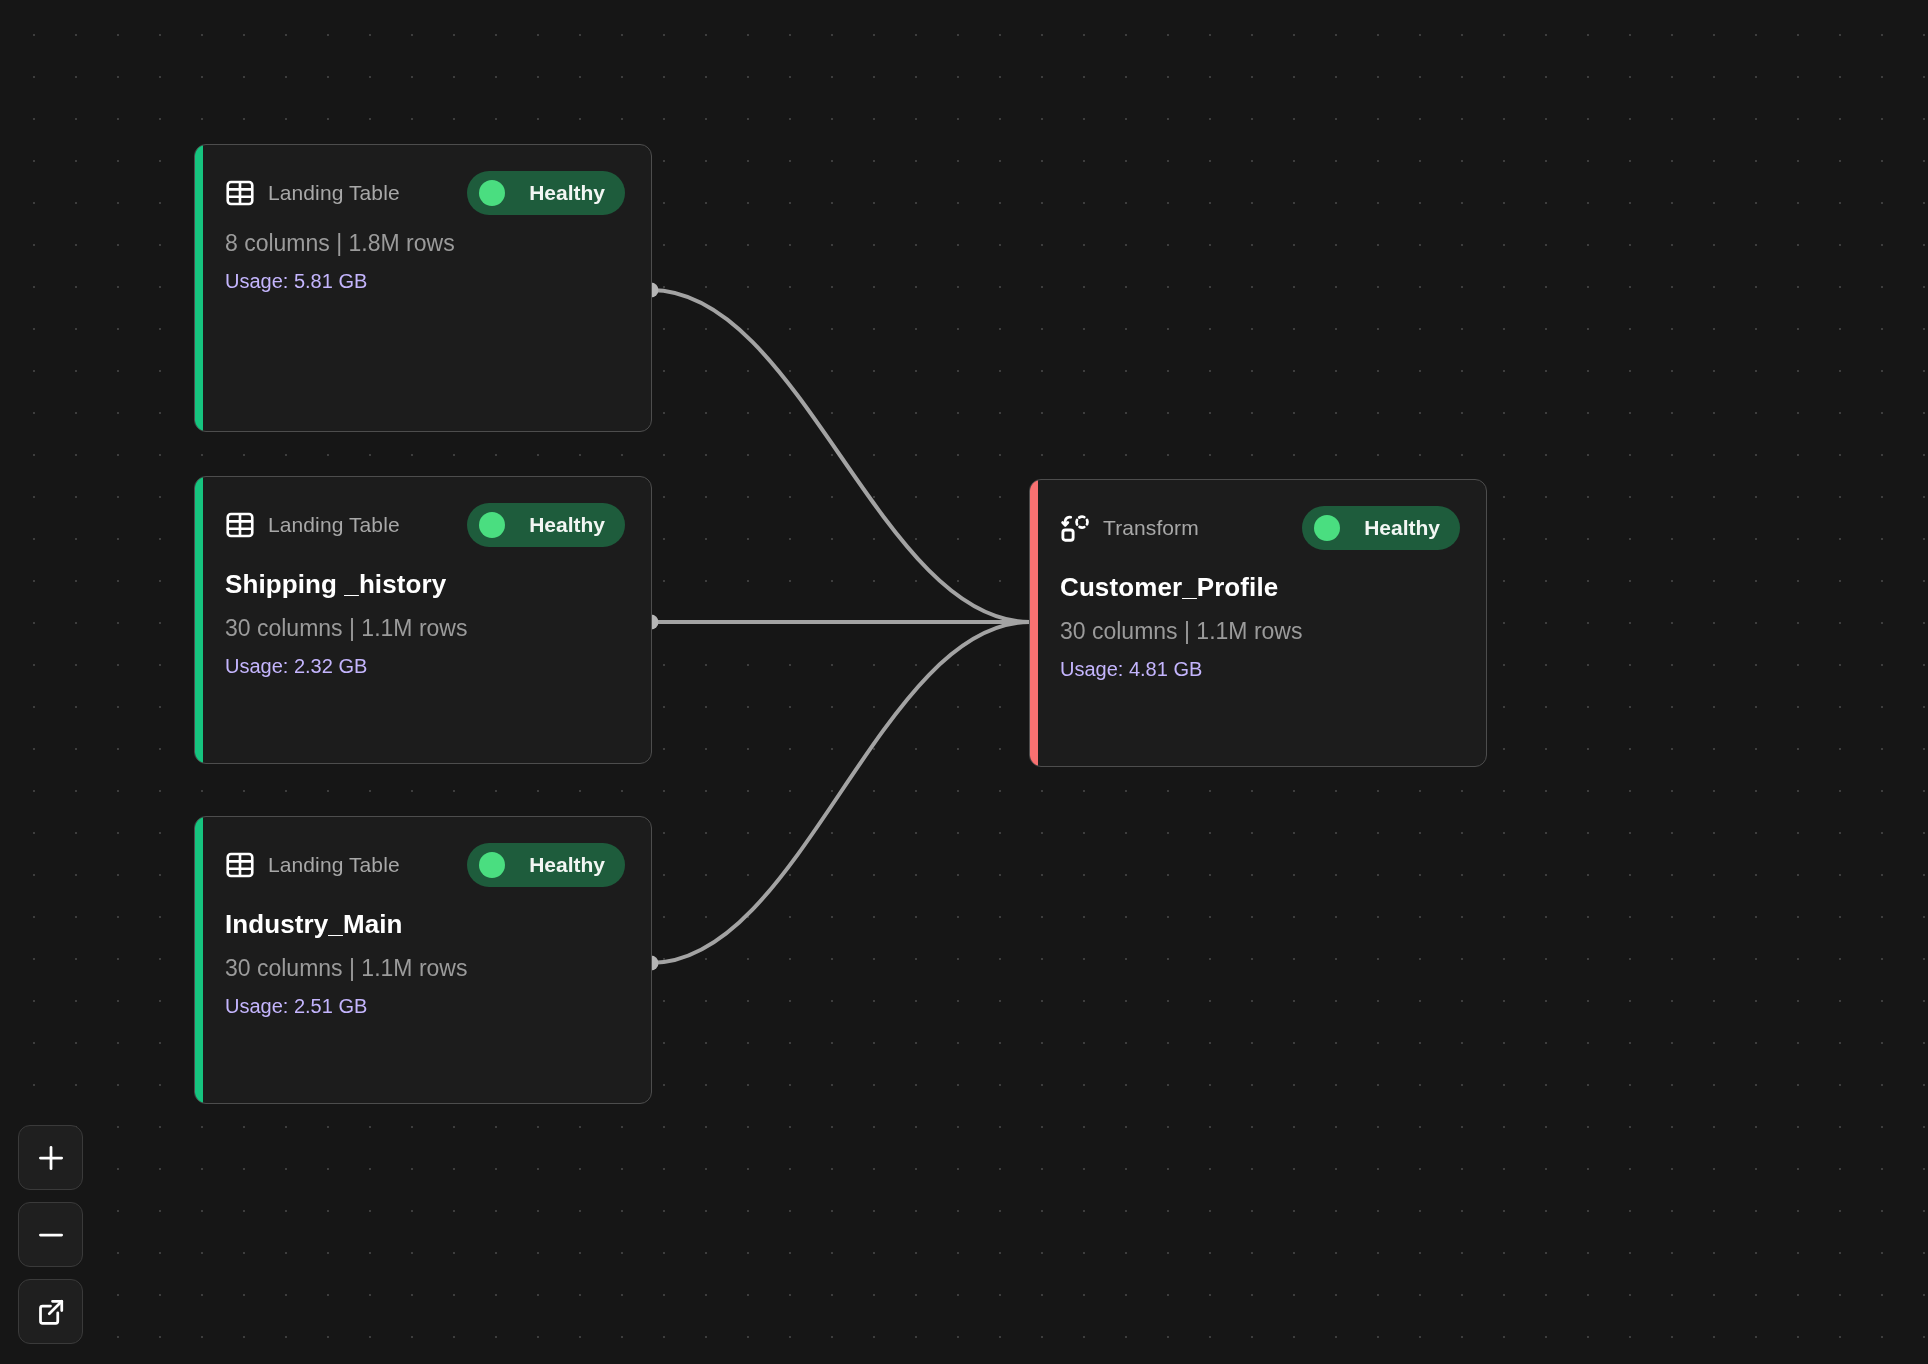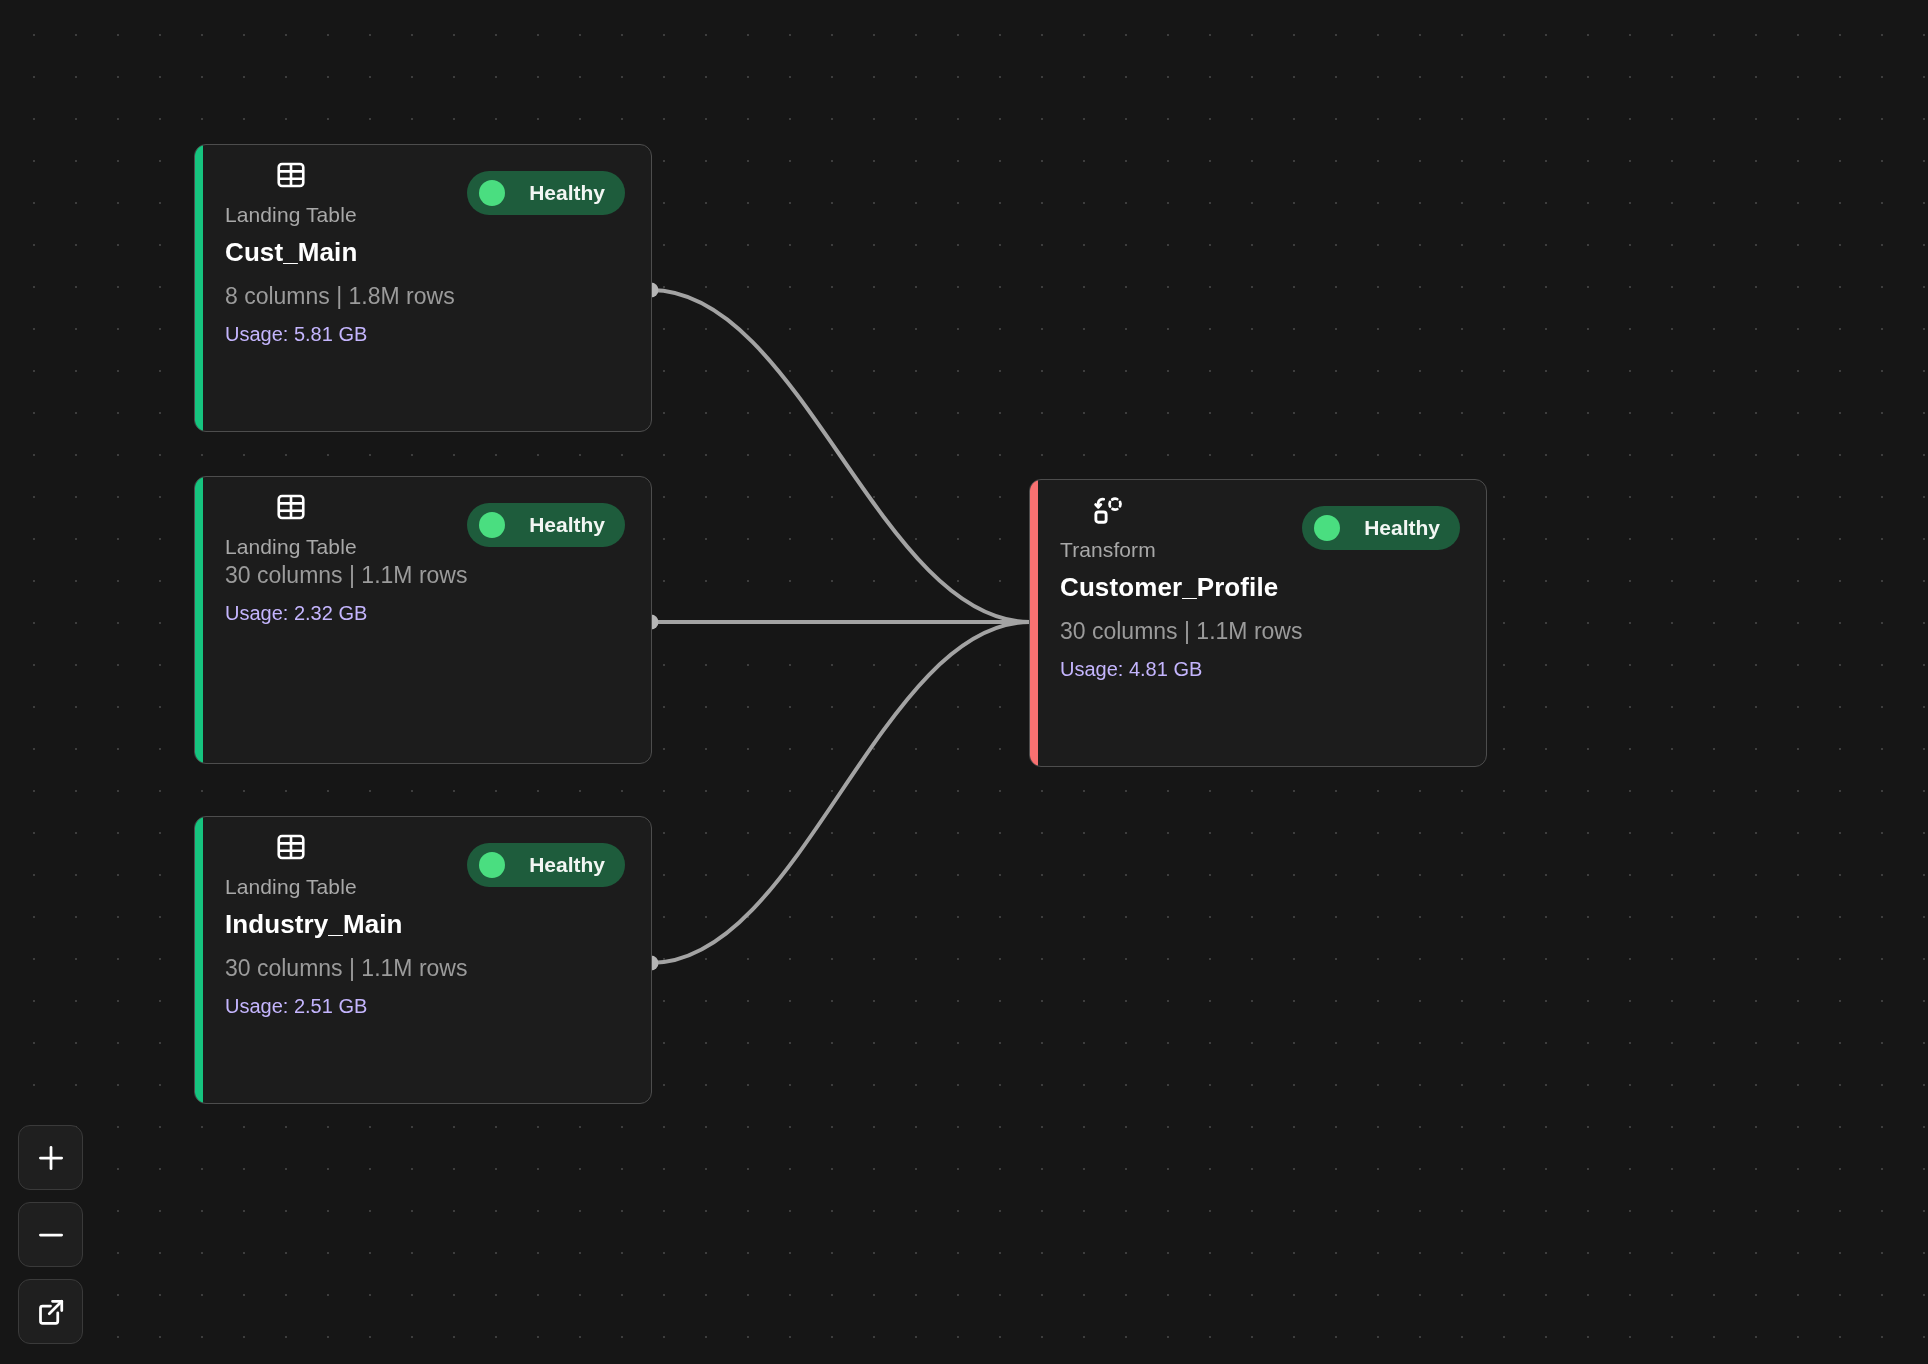--- a/index.html
+++ b/index.html
@@ -78,21 +78,20 @@
   .node-header {
     display: flex;
     align-items: center;
     justify-content: space-between;
     height: 44px;
   }
   .node-type {
     display: flex;
     align-items: center;
     gap: 13px;
-    flex-direction: column;
   }
   .type-icon {
     width: 30px;
     height: 30px;
     display: block;
     flex: 0 0 auto;
   }
   .type-label {
     font-size: 21px;
     color: #a8a8a8;
@@ -198,21 +197,20 @@
             <line x1="2.2" y1="15" x2="21.8" y2="15" stroke="#ffffff" stroke-width="2.1"></line>
             <line x1="12" y1="3.2" x2="12" y2="20.8" stroke="#ffffff" stroke-width="2.1"></line>
           </svg>
           <span class="type-label">Landing Table</span>
         </div>
         <div class="status-pill">
           <span class="status-dot"></span>
           <span class="status-text">Healthy</span>
         </div>
       </div>
-      <div class="node-title">Cust_Main</div>
       <div class="node-meta">8 columns | 1.8M rows</div>
       <div class="node-usage">Usage: 5.81 GB</div>
     </div>
   </div>
 
   <div class="node" style="left:194px; top:476px; width:458px; height:288px;">
     <div class="accent green"></div>
     <div class="node-inner">
       <div class="node-header">
         <div class="node-type">
@@ -222,20 +220,21 @@
             <line x1="2.2" y1="15" x2="21.8" y2="15" stroke="#ffffff" stroke-width="2.1"></line>
             <line x1="12" y1="3.2" x2="12" y2="20.8" stroke="#ffffff" stroke-width="2.1"></line>
           </svg>
           <span class="type-label">Landing Table</span>
         </div>
         <div class="status-pill">
           <span class="status-dot"></span>
           <span class="status-text">Healthy</span>
         </div>
       </div>
+      <div class="node-title">Shipping _history</div>
       <div class="node-meta">30 columns | 1.1M rows</div>
       <div class="node-usage">Usage: 2.32 GB</div>
     </div>
   </div>
 
   <div class="node" style="left:194px; top:816px; width:458px; height:288px;">
     <div class="accent green"></div>
     <div class="node-inner">
       <div class="node-header">
         <div class="node-type">

